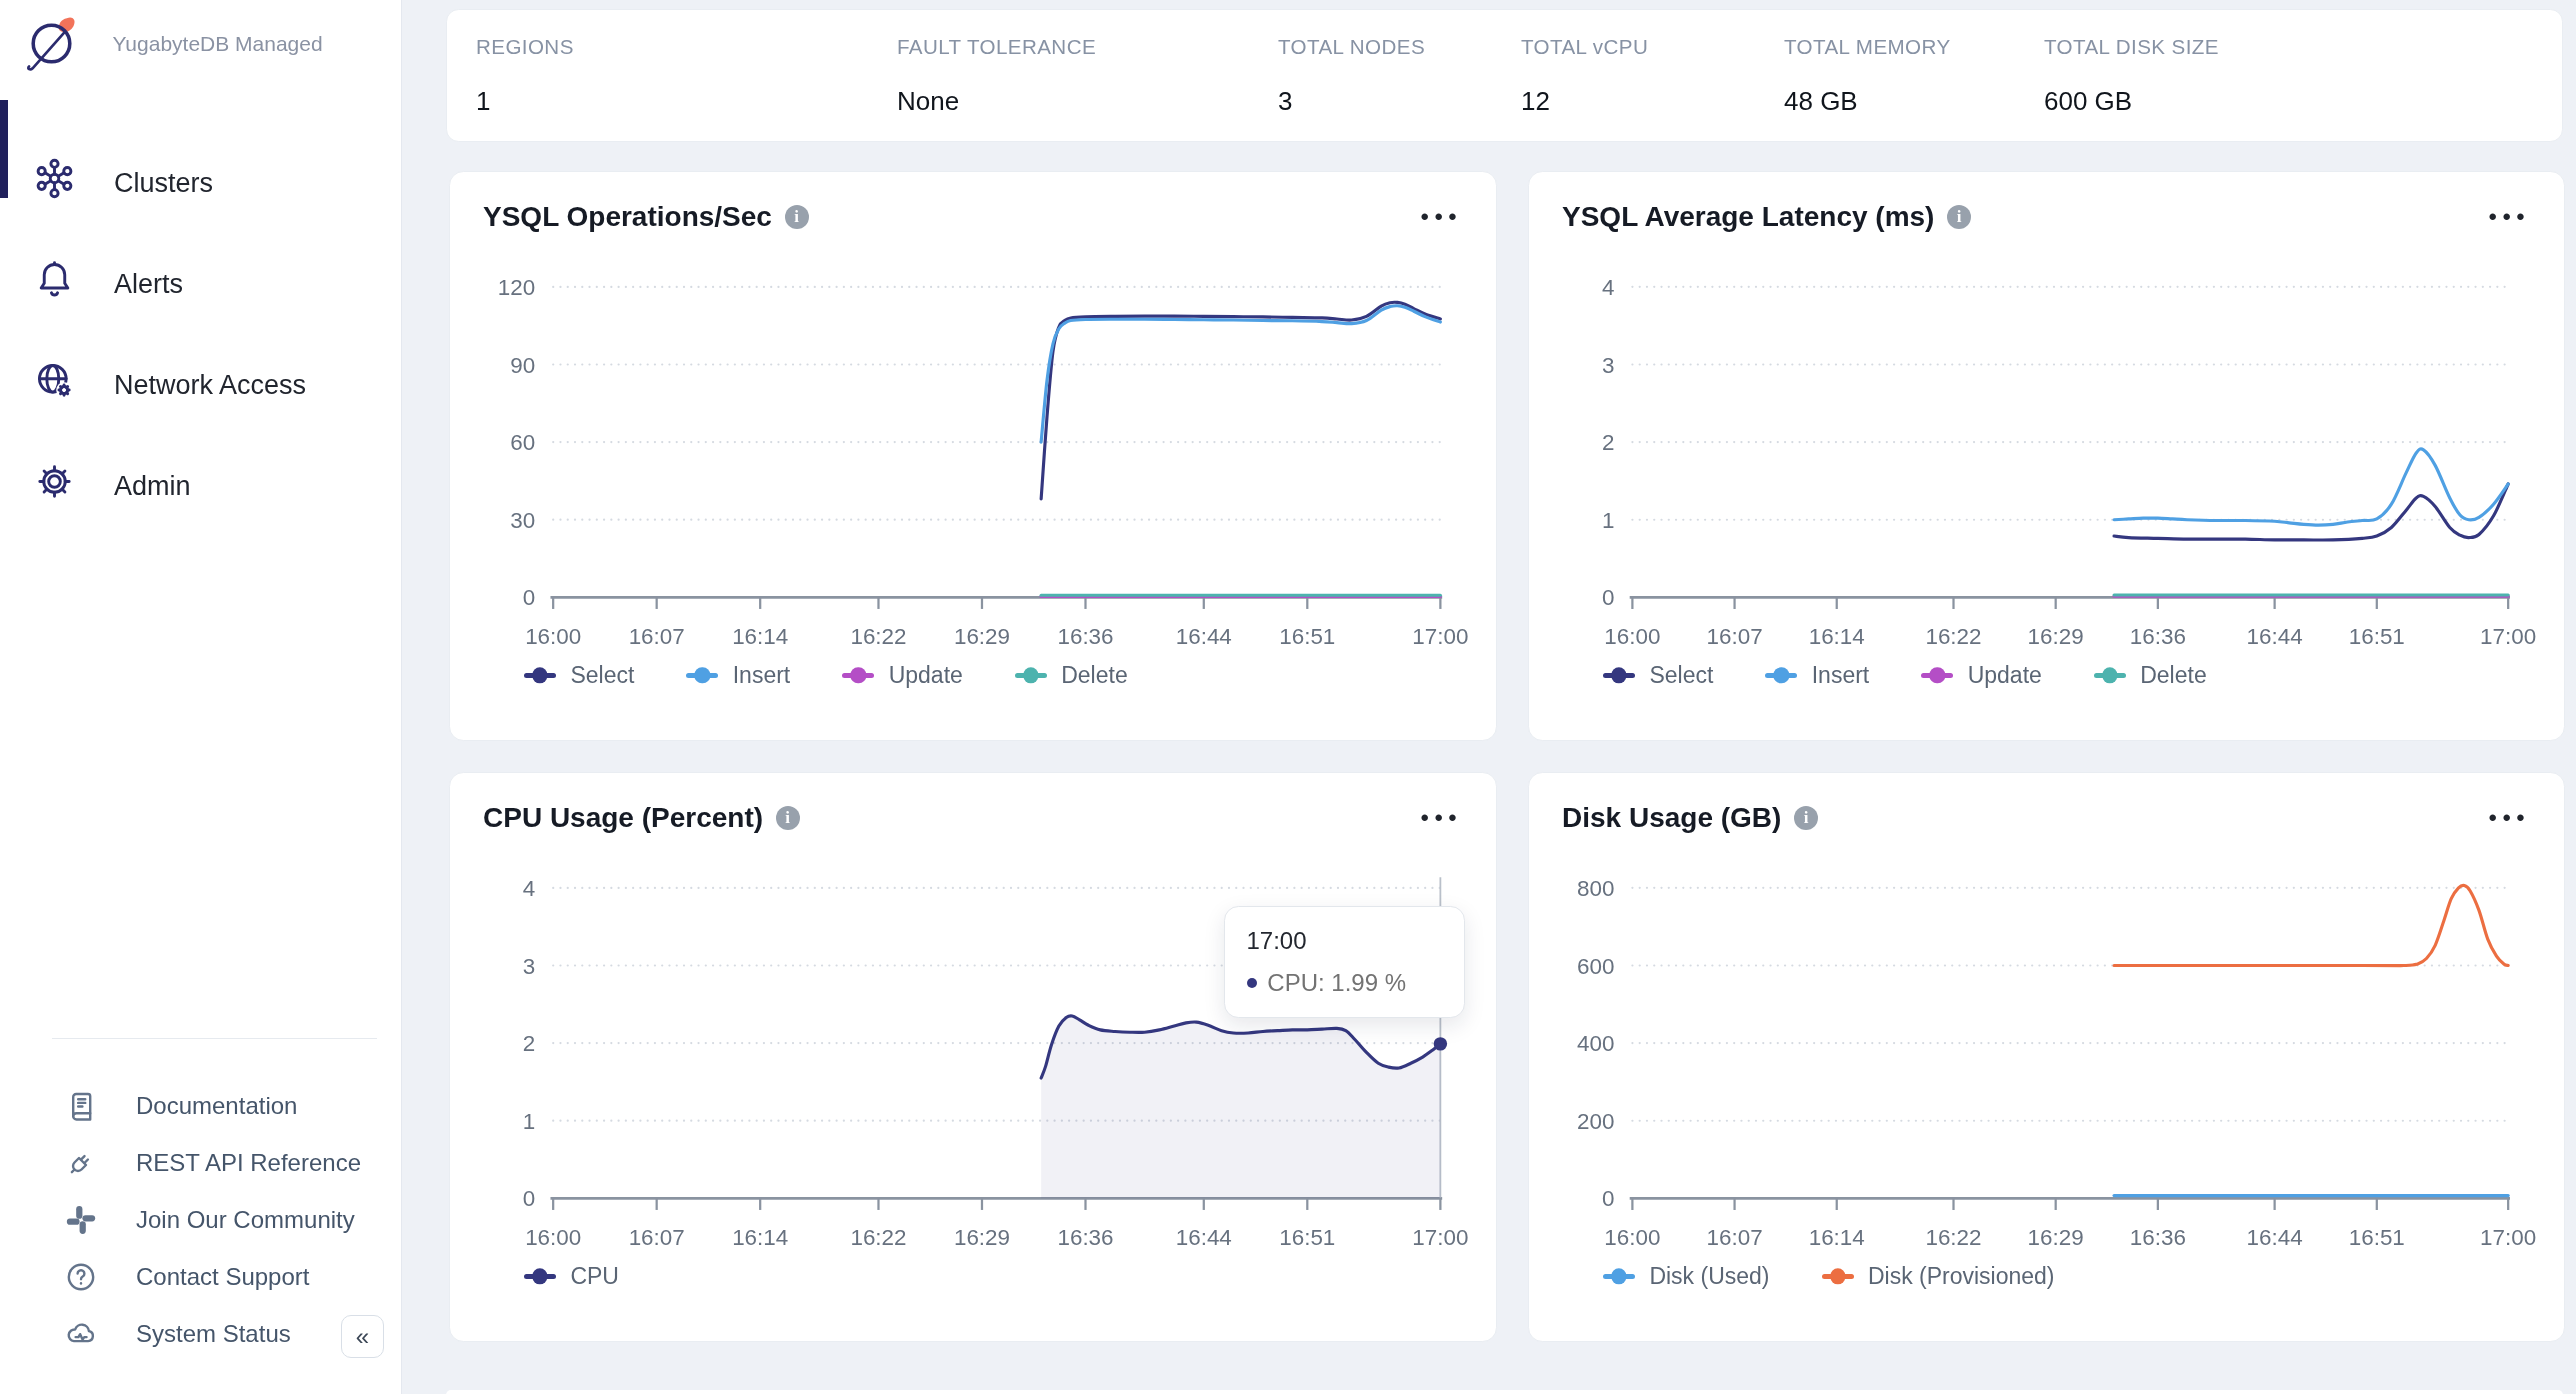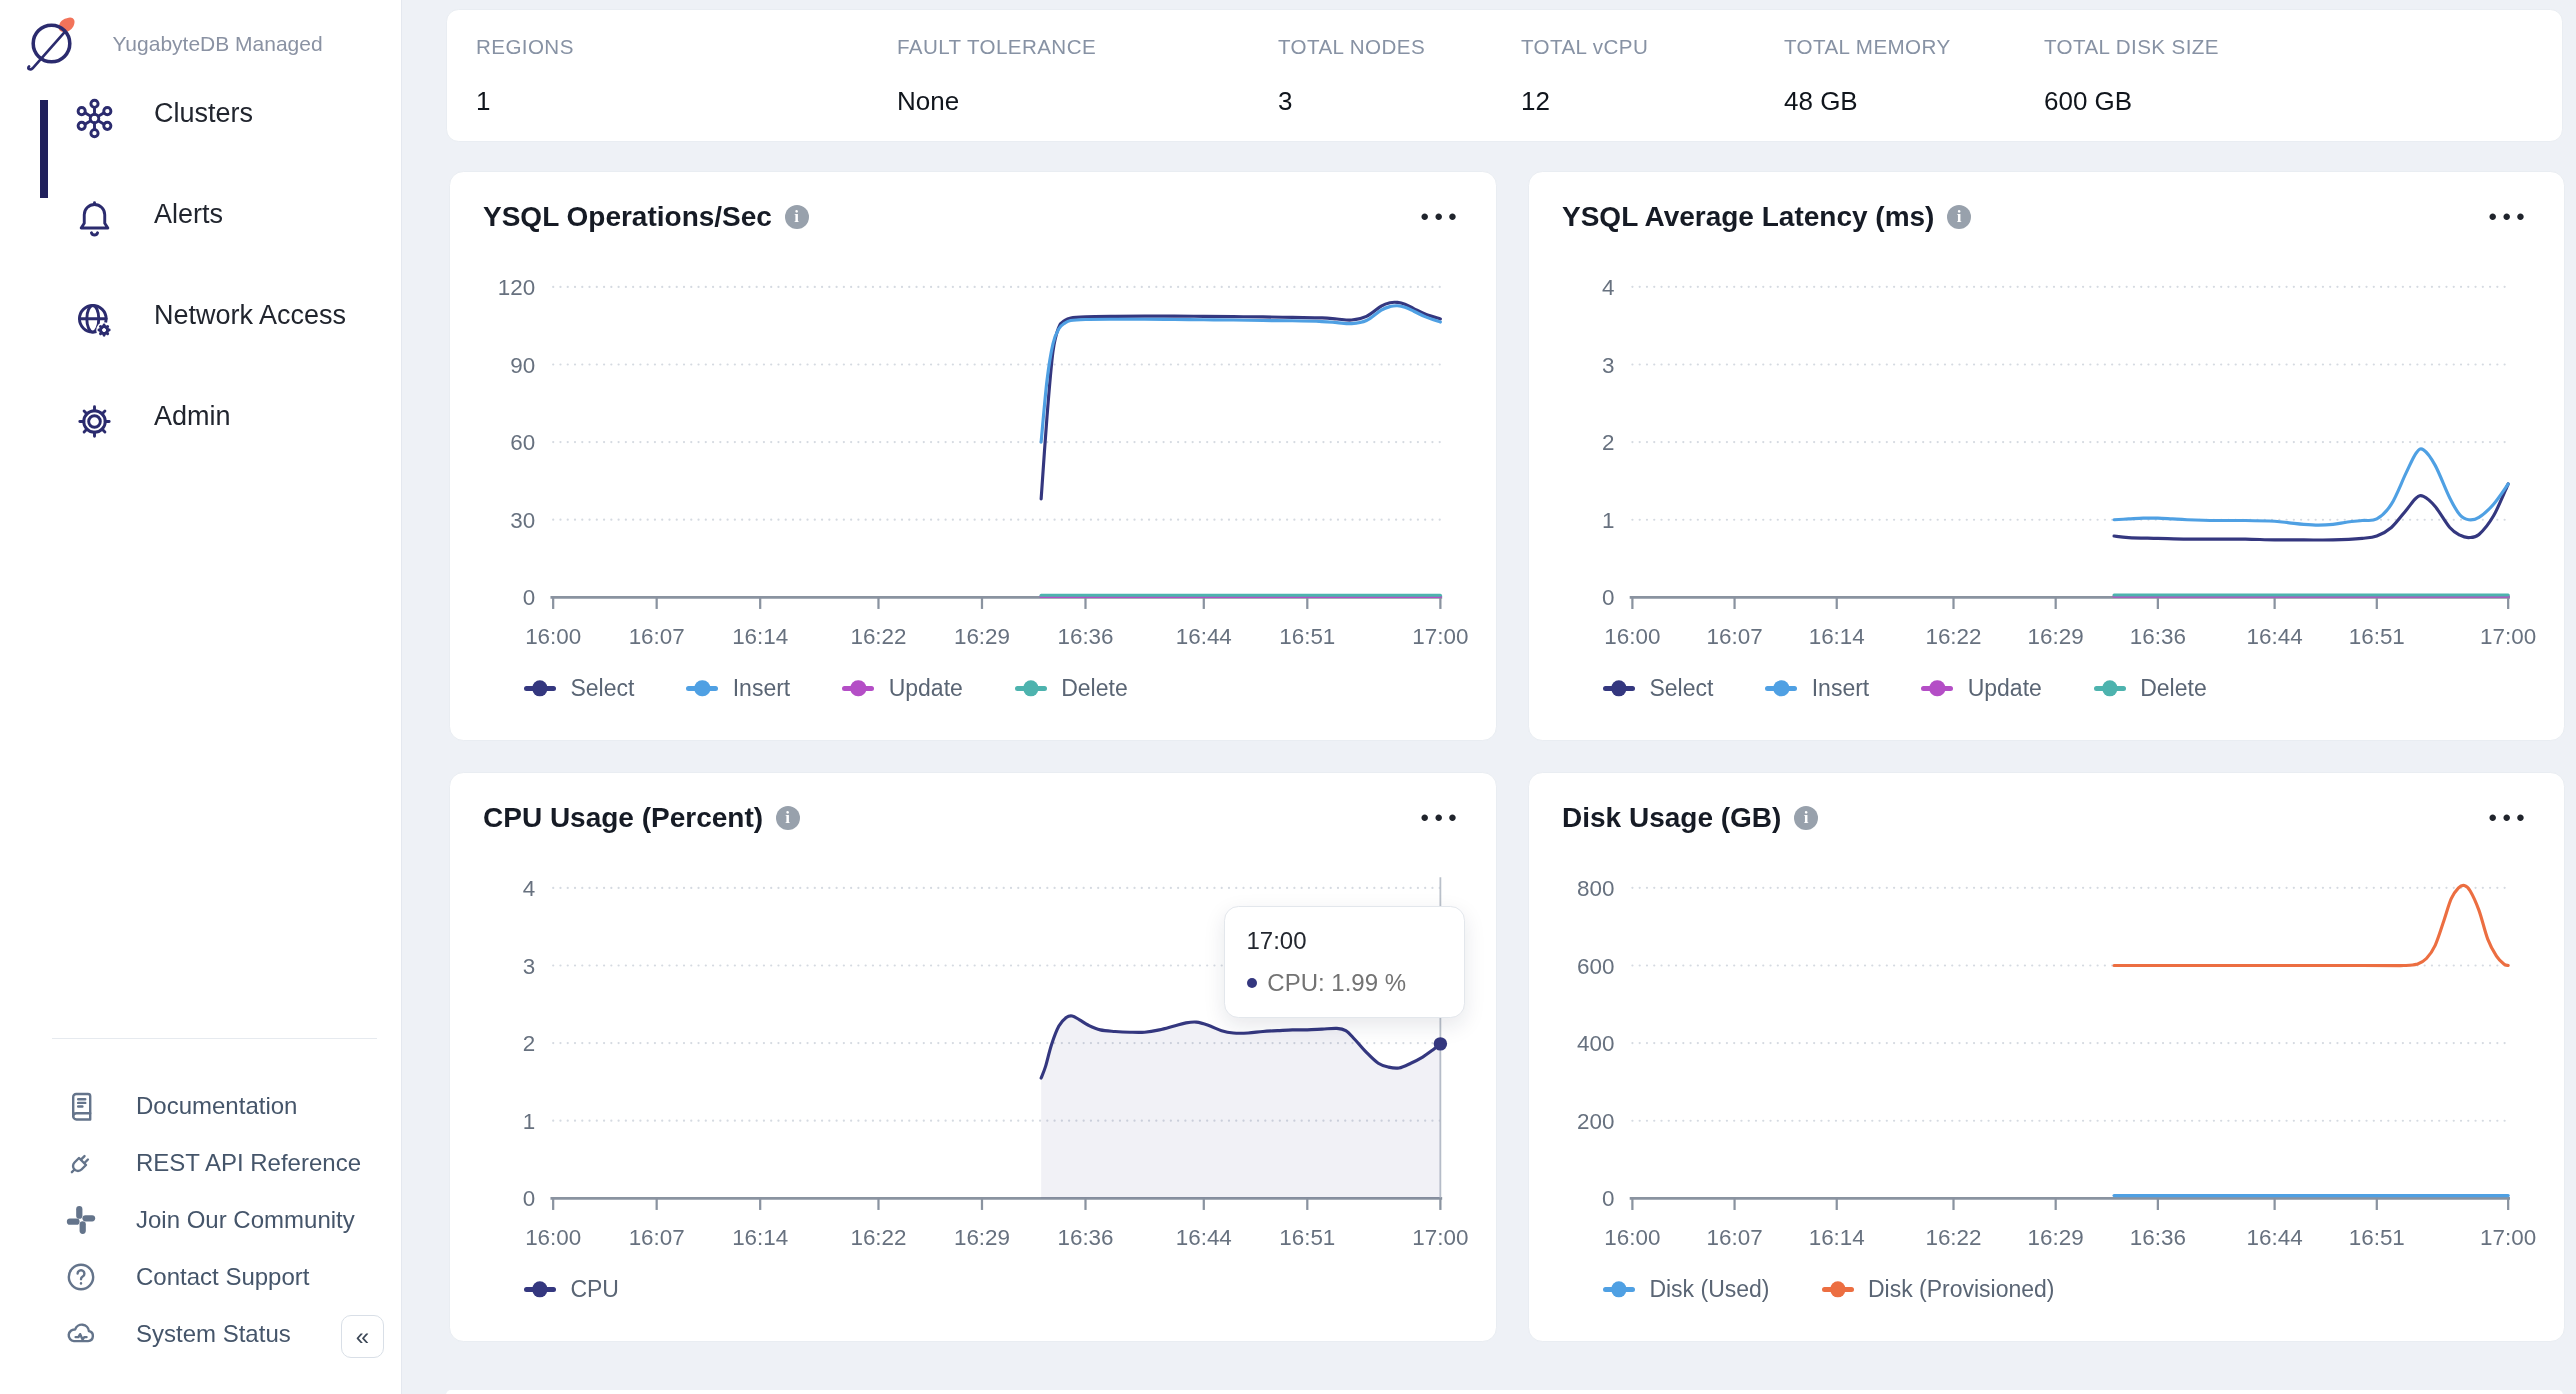--- a/index.html
+++ b/index.html
@@ -6,21 +6,21 @@
   .app{position:relative;width:2576px;height:1395px;background:#eef1f6;overflow:hidden;
        font-family:"Liberation Sans",sans-serif;-webkit-font-smoothing:antialiased;}
 
   
   .sidebar{position:absolute;left:0;top:0;width:401px;height:100%;background:#ffffff;
            border-right:0.9px solid #e4e8ef;z-index:5;}
   .brand-row{display:flex;align-items:center;padding:14.4px 0 0 21.5px;}
   .brand-logo{width:59px;height:59px;flex:0 0 auto;}
   .brand-name{margin-left:32px;font-size:21px;color:#8a92a3;}
   .nav{margin-top:25px;}
-  .nav-item{position:relative;height:101px;display:flex;align-items:flex-start;cursor:pointer;margin-left:40px;}
+  .nav-item{position:relative;height:101px;display:flex;align-items:flex-end;cursor:pointer;}
   .nav-item.active::before{content:"";position:absolute;left:0;top:1.8px;bottom:1.8px;width:8px;background:#20205c;}
   .nav-icon{width:41px;height:41px;margin-left:34px;flex:0 0 auto;}
   .nav-label{margin-left:39px;font-size:27px;color:#21252e;}
   .side-footer{position:absolute;left:0;top:1038px;right:0;padding-left:28px;}
   .foot-divider{border-top:0.9px solid #e6eaef;margin:0 24px;}
   .foot-list{margin-top:38px;}
   .foot-item{height:57px;display:flex;align-items:center;cursor:pointer;}
   .foot-icon{width:34px;height:34px;margin-left:36px;flex:0 0 auto;}
   .foot-label{margin-left:38px;font-size:24px;color:#45556a;}
   .collapse-btn{position:absolute;left:341px;top:1315px;width:41px;height:41px;background:#fff;
@@ -51,21 +51,21 @@
 
   svg.chart-canvas{position:absolute;left:0;top:0;width:100%;height:100%;z-index:1;}
   svg.chart-canvas .grid{stroke:#d5dae1;stroke-width:2.4;stroke-dasharray:0.1 8;stroke-linecap:round;}
   svg.chart-canvas .axis{stroke:#8a93a0;stroke-width:3;}
   svg.chart-canvas .tick{stroke:#8a93a0;stroke-width:2.5;}
   svg.chart-canvas .cross{stroke:#b9c0ca;stroke-width:2;}
   svg.chart-canvas text{font-family:"Liberation Sans",sans-serif;font-size:25px;fill:#67717f;}
   svg.chart-canvas .ylab{text-anchor:end;}
   svg.chart-canvas .xlab{text-anchor:middle;}
 
-  .legend{position:absolute;left:74px;top:503px;display:flex;gap:52px;align-items:center;z-index:2;}
+  .legend{position:absolute;left:74px;top:490px;display:flex;gap:52px;align-items:center;z-index:2;}
   .leg-item{display:flex;align-items:center;gap:14.4px;cursor:pointer;}
   .leg-marker{position:relative;width:32px;height:5.4px;border-radius:2.7px;display:inline-block;}
   .leg-dot{position:absolute;left:50%;top:50%;width:15.3px;height:15.3px;border-radius:50%;transform:translate(-50%,-50%);}
   .leg-label{font-size:23px;color:#5a6574;}
 
   .tooltip{position:absolute;left:774px;top:133px;width:196px;background:#fff;border:1.8px solid #e3e7ec;
      border-radius:14.4px;box-shadow:0 7.2px 21.5px rgba(20,30,60,.10);padding:20px 21.5px;z-index:4;}
   .tt-time{font-size:24px;color:#23272f;}
   .tt-row{margin-top:14.4px;display:flex;align-items:center;gap:10.8px;}
   .tt-dot{width:10px;height:10px;border-radius:50%;background:#34377f;flex:0 0 auto;}

